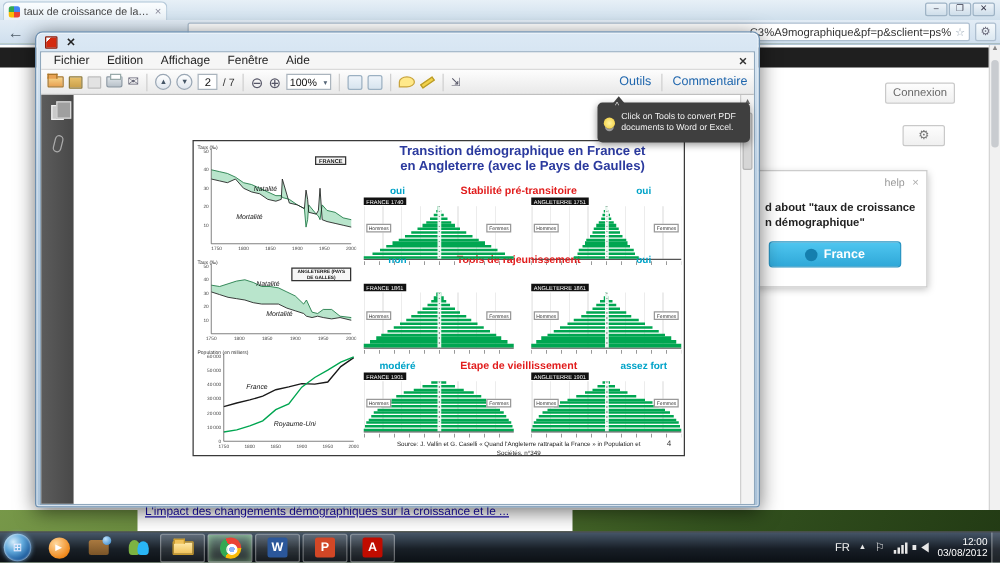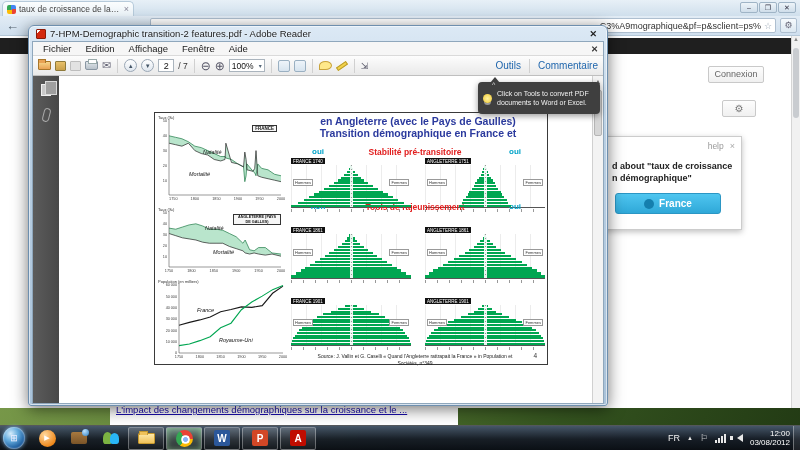--- a/index.html
+++ b/index.html
@@ -117,21 +117,21 @@
   #tooltip::before{content:'';position:absolute;top:-5px;left:12px;border:5px solid transparent;border-bottom:6px solid #3f3f3f;border-top:none;}
   #tooltip .caret{position:absolute;top:-1px;left:14px;color:#ddd;font-size:7px;}
   #tooltip .bulb{width:9px;height:9px;border-radius:50%;background:radial-gradient(#fff3a0,#f0c830);flex:0 0 auto;
     box-shadow:0 3px 0 -1px #999;}
   #tooltip .txt{font-size:7px;line-height:1.35;color:#f2f2f2;}
 
   
   #figure{left:95px;top:36px;width:394px;height:253px;border:1px solid #3a3a3a;background:#fff;}
   #figtitle{left:134px;top:2px;width:258px;text-align:center;font-size:10.5px;font-weight:bold;
     color:#2b3a9e;line-height:1.18;}
-  .p-head{left:134px;width:258px;height:10px;display:flex;align-items:flex-start;}
+  .p-head{left:134px;width:258px;height:10px;display:flex;align-items:center;}
   .p-head .lft,.p-head .rgt{font-size:8px;font-weight:bold;color:#00a3c8;text-align:center;}
   .p-head .lft{width:58px;} .p-head .rgt{width:64px;}
   .p-head .ctr{flex:1;text-align:center;font-size:8.5px;font-weight:bold;color:#e11d1d;}
   .p-row{left:134px;width:258px;display:flex;justify-content:space-between;}
   .pyramid{width:124px;position:relative;}
   .pyr-label{position:absolute;top:0;left:2px;background:#111;color:#fff;font-size:4.5px;
     padding:0.5px 2px;z-index:3;white-space:nowrap;}
   .pyr-plot{position:absolute;left:2px;right:2px;top:7px;bottom:6px;display:flex;flex-direction:column;
     align-items:center;justify-content:flex-end;border-bottom:1px solid #555;
     background:repeating-linear-gradient(90deg,#ececec 0 1px,transparent 1px 15px);}
@@ -257,21 +257,20 @@
 </div>
 
 <div id="result" class="abs">
   <div class="rl">L'impact des changements démographiques sur la croissance et le ...</div>
 
 </div>
 
 <div id="reader" class="abs">
   <div id="rtitle">
     <span class="pdfic"></span>
-    <span class="tt">7-HPM-Demographic transition-2 features.pdf - Adobe Reader</span>
     <span class="tx">✕</span>
   </div>
   <div id="rbody">
     <div id="rmenus">
       <span class="m">Fichier</span>
       <span class="m">Edition</span>
       <span class="m">Affichage</span>
       <span class="m">Fenêtre</span>
       <span class="m">Aide</span>
       <span class="mx">✕</span>
@@ -310,22 +309,22 @@
     </div>
     <div id="rmain">
       <div id="rside">
         <span class="pages-ic"></span>
         <span class="clip-ic"></span>
       </div>
       <div id="rdoc">
 
         <div id="figure" class="abs">
           <div id="figtitle" class="abs">
+            <div>Transition démographique en France et</div>
             <div>en Angleterre (avec le Pays de Gaulles)</div>
-            <div>Transition démographique en France et</div>
           </div>
 
           <div class="mini-chart" style="left:2px;top:2px;width:128px;height:90px">
             <svg width="128" height="90">
                 <polygon points="12,20.799999999999997 18.46153846153846,22.28 24.923076923076923,23.759999999999998 31.384615384615383,26.72 37.84615384615385,31.159999999999997 44.30769230769231,32.64 50.76923076923077,35.6 57.23076923076923,38.559999999999995 63.69230769230769,41.519999999999996 68,41.519999999999996 68.86153846153846,43 74.46153846153847,44.480000000000004 80.92307692307693,48.92 86.52307692307691,51.879999999999995 87.81538461538462,66.68 89.1076923076923,60.76 89.96923076923076,48.92 96,56.32 97.72307692307692,57.8 99.01538461538462,60.76 100.73846153846154,48.92 104.61538461538461,53.36 111.07692307692307,54.84 117.53846153846153,59.28 124,60.76 124,66.68 117.53846153846153,65.2 111.07692307692307,63.72 104.61538461538461,62.24 100.73846153846154,60.76 99.01538461538462,35.6 97.72307692307692,53.36 96,56.32 89.96923076923076,54.84 89.1076923076923,44.480000000000004 87.81538461538462,37.080000000000005 86.52307692307691,51.879999999999995 80.92307692307693,48.92 74.46153846153847,47.44 68.86153846153846,28.200000000000003 68,44.480000000000004 63.69230769230769,45.96 57.23076923076923,44.480000000000004 50.76923076923077,40.04 44.30769230769231,38.559999999999995 37.84615384615385,35.6 31.384615384615383,28.200000000000003 24.923076923076923,31.159999999999997 18.46153846153846,29.68 12,28.200000000000003" fill="#b9e5cc"></polygon>
                 <polyline points="12,20.799999999999997 18.46153846153846,22.28 24.923076923076923,23.759999999999998 31.384615384615383,26.72 37.84615384615385,31.159999999999997 44.30769230769231,32.64 50.76923076923077,35.6 57.23076923076923,38.559999999999995 63.69230769230769,41.519999999999996 68,41.519999999999996 68.86153846153846,43 74.46153846153847,44.480000000000004 80.92307692307693,48.92 86.52307692307691,51.879999999999995 87.81538461538462,66.68 89.1076923076923,60.76 89.96923076923076,48.92 96,56.32 97.72307692307692,57.8 99.01538461538462,60.76 100.73846153846154,48.92 104.61538461538461,53.36 111.07692307692307,54.84 117.53846153846153,59.28 124,60.76" fill="none" stroke="#1e7a46" stroke-width="0.7"></polyline>
                 <polyline points="12,28.200000000000003 18.46153846153846,29.68 24.923076923076923,31.159999999999997 31.384615384615383,28.200000000000003 37.84615384615385,35.6 44.30769230769231,38.559999999999995 50.76923076923077,40.04 57.23076923076923,44.480000000000004 63.69230769230769,45.96 68,44.480000000000004 68.86153846153846,28.200000000000003 74.46153846153847,47.44 80.92307692307693,48.92 86.52307692307691,51.879999999999995 87.81538461538462,37.080000000000005 89.1076923076923,44.480000000000004 89.96923076923076,54.84 96,56.32 97.72307692307692,53.36 99.01538461538462,35.6 100.73846153846154,60.76 104.61538461538461,62.24 111.07692307692307,63.72 117.53846153846153,65.2 124,66.68" fill="none" stroke="#222" stroke-width="0.7"></polyline>
                 <polyline points="12,4 12,80 124,80" fill="none" stroke="#555" stroke-width="0.6"></polyline>
                 <text x="10" y="66.60000000000001" text-anchor="end" font-size="3.8" fill="#444">10</text>
                 <text x="10" y="51.8" text-anchor="end" font-size="3.8" fill="#444">20</text>
@@ -492,20 +491,25 @@
                   <div class="pyr-bar" style="width: 70%;"></div>
                   <div class="pyr-bar" style="width: 79%;"></div>
                   <div class="pyr-bar" style="width: 87%;"></div>
                   <div class="pyr-bar" style="width: 94%;"></div>
                   <div class="pyr-bar" style="width: 100%;"></div>
                 </div>
               <div class="pyr-ticks"></div>
             </div>
           </div>
 
+          <div class="p-head abs" style="top:174px">
+            <span class="lft">modéré</span>
+            <span class="ctr">Etape de vieillissement</span>
+            <span class="rgt">assez fort</span>
+          </div>
           <div class="p-row abs" style="top:185px;height:54px">
             <div class="pyramid">
               <span class="pyr-label">FRANCE 1901</span>
               <span class="pyr-side l">Hommes</span>
               <span class="pyr-side r">Femmes</span>
               <div class="pyr-plot">
                   <div class="pyr-bar" style="width: 10%;"></div>
                   <div class="pyr-bar" style="width: 22%;"></div>
                   <div class="pyr-bar" style="width: 34%;"></div>
                   <div class="pyr-bar" style="width: 46%;"></div>

